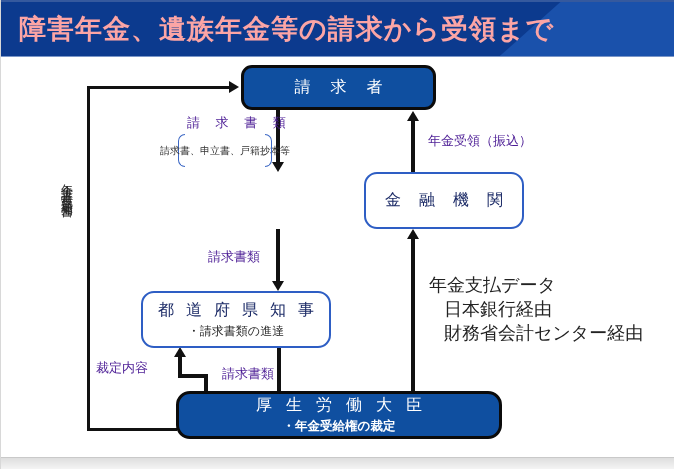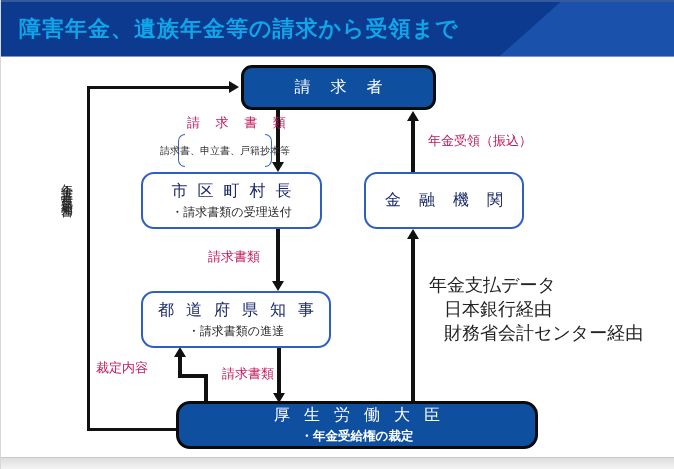--- a/index.html
+++ b/index.html
@@ -13,21 +13,21 @@
     position:absolute; left:0; top:0; width:674px; height:57px;
     background:#0c3a8e; border-top:2px solid #35599e; box-sizing:border-box;
     border-bottom:1px solid #7a96c8;
   }
   .header-accent {
     position:absolute; left:0; top:0; width:100%; height:100%;
     background:#1a51ab; clip-path:polygon(83% 0, 100% 0, 100% 100%, 74% 100%);
   }
   .header-title {
     position:absolute; left:18px; top:0; height:100%; display:flex; align-items:center;
-    color:#0ea5e9; font-size:22px; font-weight:bold; letter-spacing:1px; z-index:2;
+    color:#fca5a5; font-size:27px; font-weight:bold; letter-spacing:1px; z-index:2;
   }
   
   .bluebox {
     position:absolute; background:#0f4fa0; border:3px solid #0b0b0b; border-radius:11px;
     box-sizing:border-box; display:flex; flex-direction:column; align-items:center; justify-content:center;
     color:#ffffff;
   }
   .whitebox {
     position:absolute; background:#ffffff; border:2.5px solid #2e5ec4; border-radius:13px;
     box-sizing:border-box; display:flex; flex-direction:column; align-items:center; justify-content:center;
@@ -41,21 +41,21 @@
   .ls14 { letter-spacing:14px; padding-left:14px; }
   .ls18 { letter-spacing:18px; padding-left:18px; }
   .ls20 { letter-spacing:20px; padding-left:20px; }
   
   .hline, .vline { position:absolute; background:#111111; }
   .ah { position:absolute; width:0; height:0; }
   .ah-down { border-left:6px solid transparent; border-right:6px solid transparent; border-top:10px solid #111111; }
   .ah-up   { border-left:6px solid transparent; border-right:6px solid transparent; border-bottom:10px solid #111111; }
   .ah-right{ border-top:6px solid transparent; border-bottom:6px solid transparent; border-left:10px solid #111111; }
   
-  .lbl { position:absolute; font-size:13px; color:#be185d; white-space:nowrap; }
+  .lbl { position:absolute; font-size:13px; color:#4c1d95; white-space:nowrap; }
   .vlabel {
     position:absolute; writing-mode:vertical-rl; font-size:12px; color:#222222;
     letter-spacing:2.5px; white-space:nowrap;
   }
   
   .callout { position:absolute; box-sizing:border-box; }
   .paren { position:absolute; top:0; bottom:0; width:7px; box-sizing:border-box; }
   .paren-left  { left:0;  border:1.5px solid #3a66c4; border-right:none; border-radius:7px 0 0 7px; }
   .paren-right { right:0; border:1.5px solid #3a66c4; border-left:none;  border-radius:0 7px 7px 0; }
   .callout-text { position:absolute; left:7px; right:7px; top:0; bottom:0;
@@ -121,34 +121,30 @@
   <div class="payment" style="left:428px; top:273px;">
     <div>年金支払データ</div>
     <div class="indent">日本銀行経由</div>
     <div class="indent">財務省会計センター経由</div>
   </div>
 
   <div class="bluebox" style="left:240px; top:65px; width:195px; height:45px;">
     <div class="box-title ls20">請求者</div>
   </div>
 
-  <div class="whitebox" style="left:140px; top:172px; width:181px; height:57px;">
-    <div class="box-title ls10">市区町村長</div>
-    <div class="box-sub">・請求書類の受理送付</div>
-  </div>
 
   <div class="whitebox" style="left:363px; top:172px; width:160px; height:57px;">
     <div class="box-title ls18">金融機関</div>
   </div>
 
   <div class="whitebox" style="left:140px; top:291px; width:190px; height:57px;">
     <div class="box-title ls12">都道府県知事</div>
     <div class="box-sub">・請求書類の進達</div>
   </div>
 
-  <div class="bluebox" style="left:175px; top:401px; width:362px; height:48px; border-radius:14px;">
+  <div class="bluebox" style="left:175px; top:391px; width:326px; height:48px; border-radius:14px;">
     <div class="box-title ls14">厚生労働大臣</div>
     <div class="box-sub">・年金受給権の裁定</div>
   </div>
 
   <div class="bottom-strip"></div>
 
 </div>
 
 </body></html>

